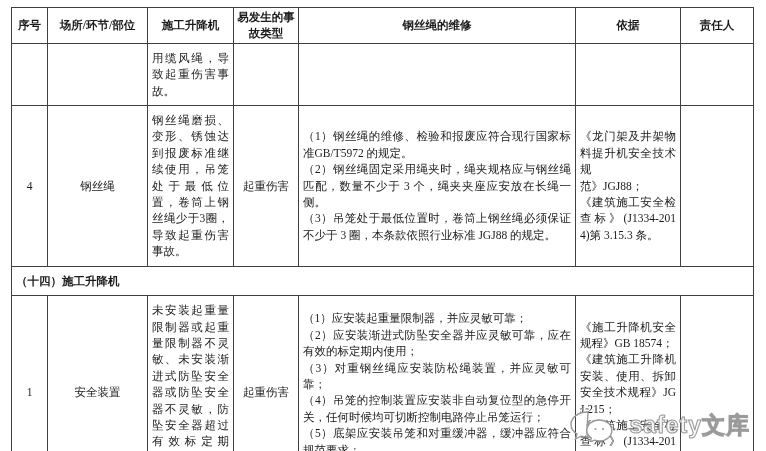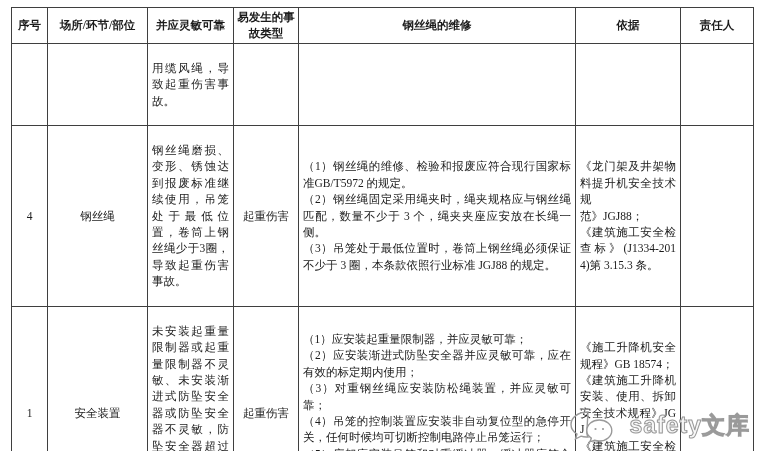--- a/index.html
+++ b/index.html
@@ -15,21 +15,21 @@
   table.hazard {
     position:absolute; left:11px; top:7px;
     width:742px;
     border-collapse:collapse;
     table-layout:fixed;
   }
   table.hazard th, table.hazard td {
     border:1px solid #3f3f3f;
     font-size:11.5px;
     line-height:16.4px;
-    padding:16px 4px;
+    padding:6px 4px;
     vertical-align:middle;
     overflow:hidden;
     word-break:break-all;
   }
   table.hazard th {
     font-weight:bold;
     text-align:center;
     padding:1px 2px;
   }
   .r-head { height:30px; }
@@ -89,21 +89,21 @@
       <col style="width:65px">
       <col style="width:277px">
       <col style="width:105px">
       <col style="width:73px">
     </colgroup>
 
     <tbody>
         <tr class="r-head">
       <th>序号</th>
       <th>场所/环节/部位</th>
-      <th>并应灵敏可靠</th>
+      <th>施工升降机</th>
       <th>易发生的事故类型</th>
       <th>钢丝绳的维修</th>
       <th>依据</th>
       <th>责任人</th>
     </tr>
 
     <tr class="r-cont">
       <td class="c-seq"></td>
       <td class="c-place"></td>
       <td class="c-hazard top">用缆风绳，导致起重伤害事故。</td>
@@ -120,20 +120,23 @@
       <td class="c-accident">起重伤害</td>
       <td class="c-measures">（1）钢丝绳的维修、检验和报废应符合现行国家标准GB/T5972 的规定。
 （2）钢丝绳固定采用绳夹时，绳夹规格应与钢丝绳匹配，数量不少于 3 个，绳夹夹座应安放在长绳一侧。
 （3）吊笼处于最低位置时，卷筒上钢丝绳必须保证不少于 3 圈，本条款依照行业标准 JGJ88 的规定。</td>
       <td class="c-basis">《龙门架及井架物料提升机安全技术规
 范》JGJ88；
 《建筑施工安全检查标》(J1334-2014)第 3.15.3 条。</td>
       <td class="c-resp"></td>
     </tr>
 
+    <tr class="r-sec">
+      <td class="c-section" colspan="7">（十四）施工升降机</td>
+    </tr>
 
     <tr class="r-1">
       <td class="c-seq">1</td>
       <td class="c-place">安全装置</td>
       <td class="c-hazard">未安装起重量限制器或起重量限制器不灵敏、未安装渐进式防坠安全器或防坠安全器不灵敏，防坠安全器超过有效标定期限，SC 型施工升降机未安装</td>
       <td class="c-accident">起重伤害</td>
       <td class="c-measures">（1）应安装起重量限制器，并应灵敏可靠；
 （2）应安装渐进式防坠安全器并应灵敏可靠，应在有效的标定期内使用；
 （3）对重钢丝绳应安装防松绳装置，并应灵敏可靠；
 （4）吊笼的控制装置应安装非自动复位型的急停开关，任何时候均可切断控制电路停止吊笼运行；

